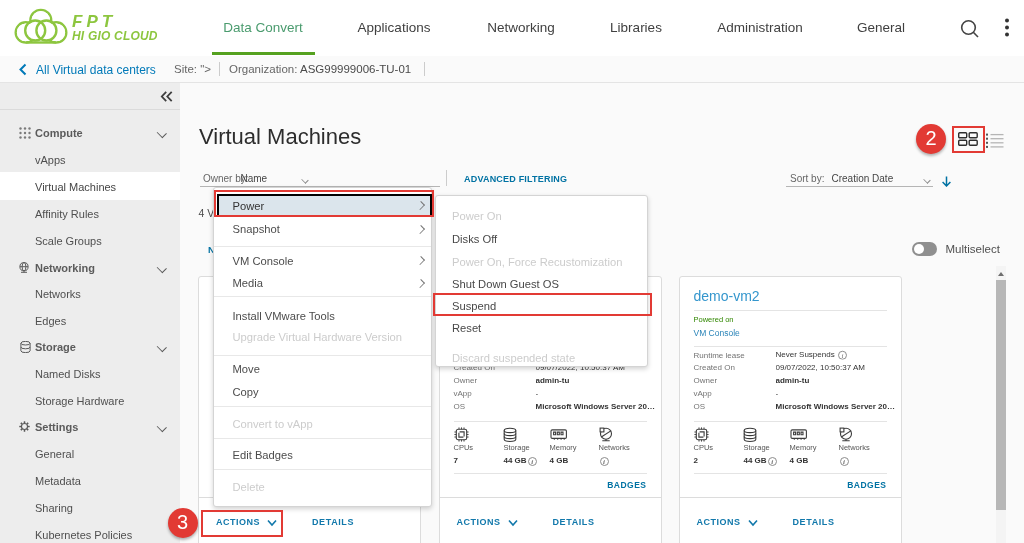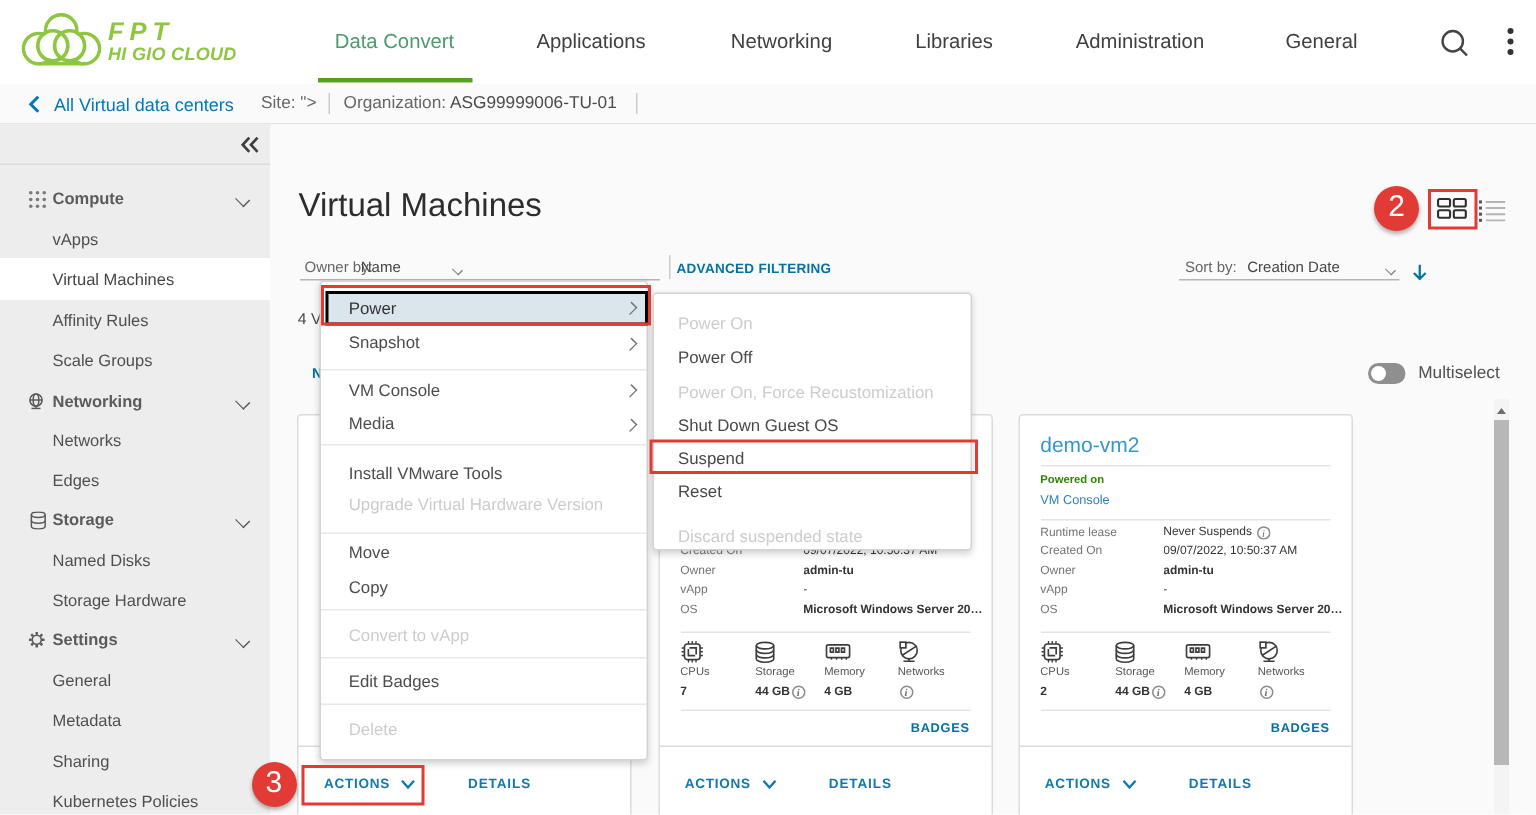--- a/index.html
+++ b/index.html
@@ -24,21 +24,21 @@
 .sidechev:after { content:""; position:absolute; left:0; top:0; width:6.5px; height:6.5px; border-right:1.5px solid #5a5a5a; border-bottom:1.5px solid #5a5a5a; transform:rotate(45deg) scale(1,0.8); }
 
 #main { position:absolute; left:180px; top:83px; width:844px; height:460px; background:#fafafa; }
 h1 { position:absolute; left:19px; top:41px; font-size:22px; font-weight:normal; color:#2d2d2d; }
 .gray13 { font-size:10px; color:#666; }
 .link-upper { color:#0072a3; font-weight:bold; letter-spacing:0.2px; font-size:9px; }
 
 .card { position:absolute; top:275.5px; width:223px; height:278px; background:#fff; border:1px solid #dcdcdc; border-radius:3px; }
 .card .title { position:absolute; left:14px; top:11px; font-size:14px; color:#3496cd; }
 .card .sep { position:absolute; left:14px; width:193px; height:1px; background:#e4e4e4; }
-.card .pow { position:absolute; left:14px; top:38.5px; font-size:7.5px; font-weight:bold; color:#318700; }
+.card .pow { position:absolute; left:14px; top:38.5px; font-size:7.5px; font-weight:normal; color:#318700; }
 .card .vmc { position:absolute; left:14px; top:51px; font-size:8.5px; color:#2a84b8; }
 .card .lbl { position:absolute; left:14px; font-size:8px; color:#737373; white-space:nowrap; transform:translateY(-50%);}
 .card .val { position:absolute; left:96px; font-size:8px; color:#333; white-space:nowrap; transform:translateY(-50%); max-width:121px; overflow:hidden; text-overflow:ellipsis;}
 .card .icolbl { position:absolute; font-size:7.5px; color:#555; white-space:nowrap;}
 .card .icoval { position:absolute; font-size:8px; color:#333; font-weight:bold; white-space:nowrap;}
 .card .badges { position:absolute; right:14px; top:203px; font-size:8.5px; color:#0072a3; font-weight:bold; letter-spacing:0.5px;}
 .card .fullsep { position:absolute; left:0; top:220.5px; width:221px; height:1px; background:#dcdcdc; }
 .card .actions { position:absolute; left:17px; top:240px; font-size:9px; color:#1178ab; font-weight:bold; letter-spacing:0.5px; }
 .card .details { position:absolute; left:113px; top:240px; font-size:9px; color:#1178ab; font-weight:bold; letter-spacing:0.6px; }
 .ibtn { display:inline-block; width:9px; height:9px; border:1px solid #8c8c8c; border-radius:50%; font-size:7px; color:#6e6e6e; text-align:center; line-height:8px; font-style:italic; font-family:"Liberation Serif",serif; vertical-align:-1.5px; margin-left:1px;}
@@ -180,21 +180,21 @@
 <div id="main">
   <h1>Virtual Machines</h1>
 
   <span class="abs gray13" style="left:23px;top:90px">Owner by:</span>
   <span class="abs" style="left:60.5px;top:90px;font-size:10px;color:#454545">Name</span>
   <div class="abs" style="left:122px;top:93.5px;width:8px;height:8px">
     <div style="width:6px;height:6px;border-right:1.2px solid #888;border-bottom:1.2px solid #888;transform:rotate(45deg) scale(1,0.75)"></div>
   </div>
   <div class="abs" style="left:20px;top:102.5px;width:240px;height:1px;background:#b5b5b5"></div>
   <div class="abs" style="left:266px;top:87px;width:1px;height:16px;background:#ccc"></div>
-  <span class="abs link-upper" style="left:271px;top:91px">ADVANCED FILTERING</span>
+  <span class="abs link-upper" style="left:284px;top:91px">ADVANCED FILTERING</span>
 
   <span class="abs gray13" style="left:610px;top:90px">Sort by:</span>
   <span class="abs" style="left:651.5px;top:90px;font-size:10px;color:#454545">Creation Date</span>
   <div class="abs" style="left:744px;top:93.5px;width:8px;height:8px">
     <div style="width:6px;height:6px;border-right:1.2px solid #888;border-bottom:1.2px solid #888;transform:rotate(45deg) scale(1,0.75)"></div>
   </div>
   <div class="abs" style="left:606px;top:103px;width:147px;height:1px;background:#b5b5b5"></div>
   <svg class="abs" style="left:761px;top:92.5px" width="11" height="11" viewBox="0 0 11 11">
     <path d="M 5.5,0.5 L 5.5,9.8 M 1.6,6 L 5.5,10 L 9.4,6" fill="none" stroke="#0072a3" stroke-width="1.5"></path>
   </svg>
@@ -377,21 +377,21 @@
   <div class="msep" style="top:218px"></div>
   <span class="mitem dis" style="top:236.4px">Convert to vApp</span>
   <div class="msep" style="top:250.3px"></div>
   <span class="mitem" style="top:267.2px">Edit Badges</span>
   <div class="msep" style="top:281.6px"></div>
   <span class="mitem dis" style="top:299.7px">Delete</span>
 </div>
 
 <div class="menu" id="submenu" style="left:435px;top:194.8px;width:212.5px;height:172.7px">
   <span class="mitem dis" style="left:16px;top:20.6px">Power On</span>
-  <span class="mitem" style="left:16px;top:42.9px;color:#484848">Power Off</span>
+  <span class="mitem" style="left:16px;top:42.9px;color:#484848">Disks Off</span>
   <span class="mitem dis" style="left:16px;top:66px">Power On, Force Recustomization</span>
   <span class="mitem" style="left:16px;top:88.4px;color:#484848">Shut Down Guest OS</span>
   <span class="mitem" style="left:16px;top:110.1px;color:#484848">Suspend</span>
   <span class="mitem" style="left:16px;top:132.4px;color:#484848">Reset</span>
   <span class="mitem dis" style="left:16px;top:162px">Discard suspended state</span>
 </div>
 
 <div class="redbox" style="left:214px;top:189.5px;width:219.5px;height:27.5px"></div>
 <div class="redbox" style="left:433px;top:292.5px;width:218.5px;height:23px"></div>
 <div class="redbox" style="left:951.5px;top:126px;width:33px;height:27px"></div>

